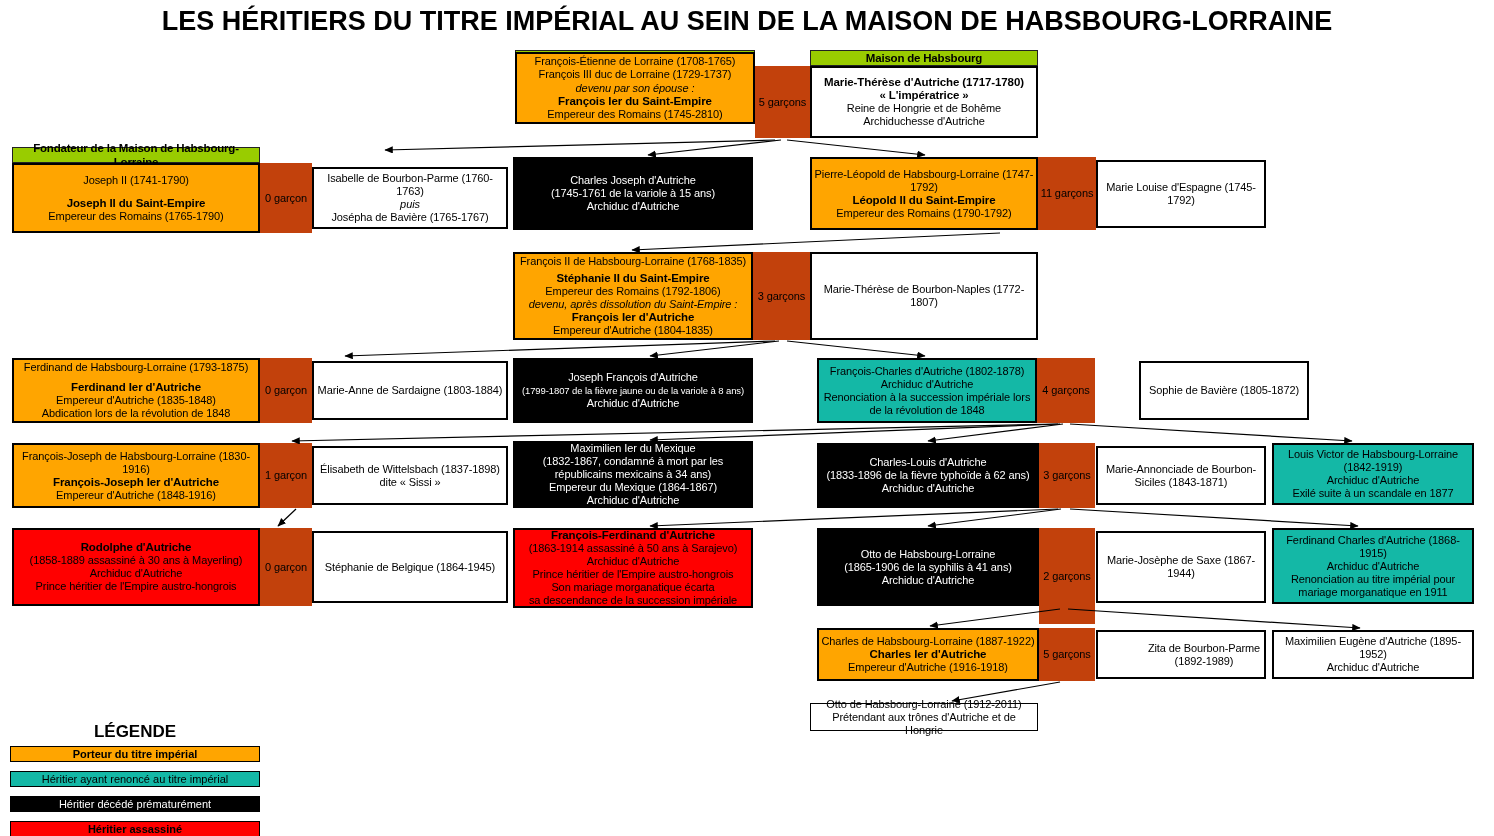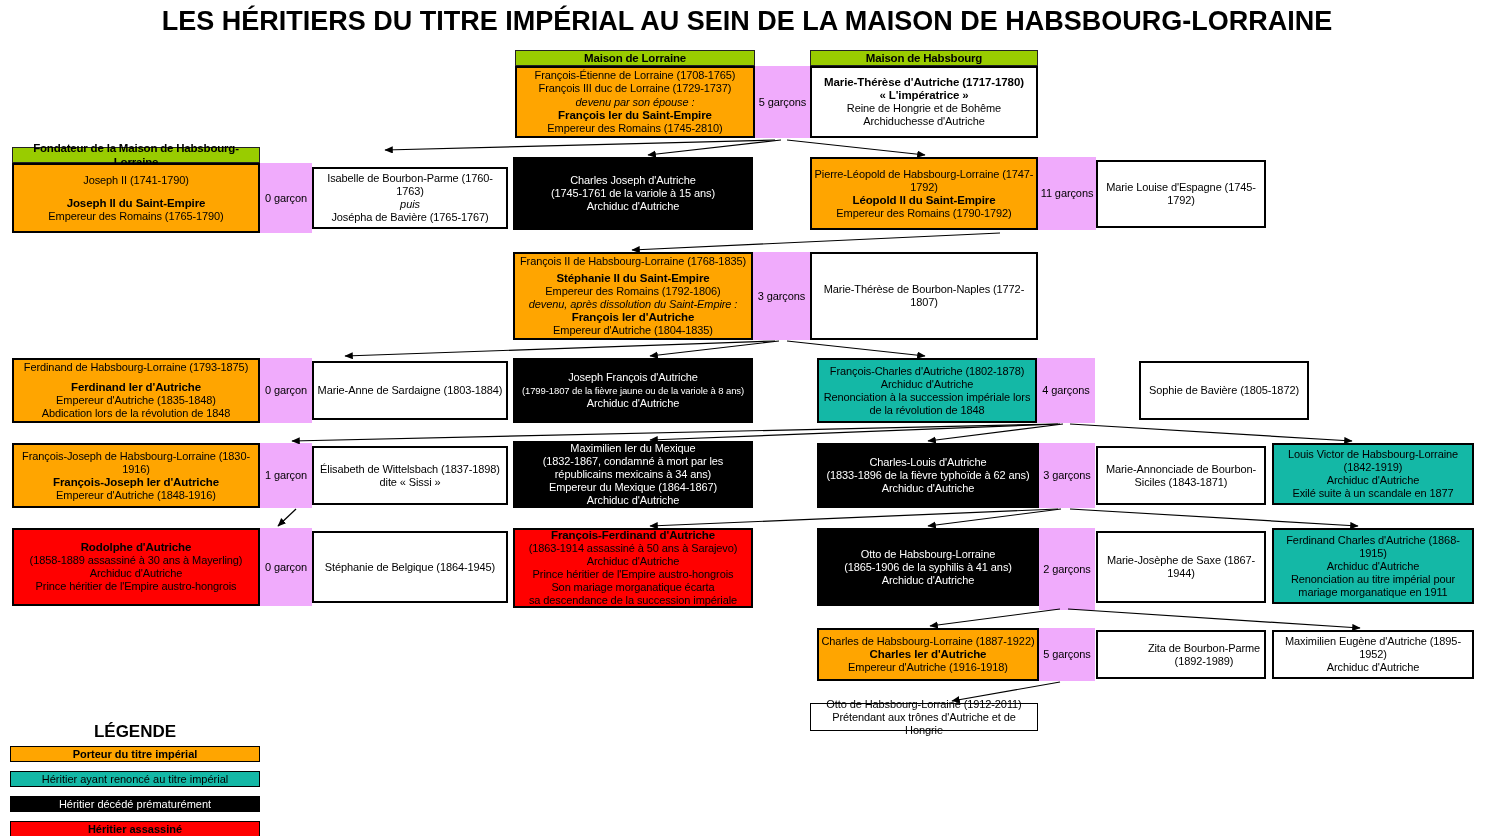--- a/index.html
+++ b/index.html
@@ -15,21 +15,21 @@
   .blank{height:10px;}
   .f-b{font-weight:bold;font-size:11.5px;}
   .f-i{font-style:italic;}
   .sm{font-size:9.5px;}
   .orange{background:#FFA500;}
   .yellow{background:#14b8a6;}
   .dead{background:#000;color:#fff;}
   .red{background:#FF0000;}
   .white{background:#fff;}
   .thin{border-width:1px;}
-  .pink{background:#f0abfc;border:none;z-index:1;}
+  .pink{background:#c2410c;border:none;z-index:1;}
   .header{background:#99CC00;border:1px solid #222;font-weight:bold;font-size:11px;
           line-height:14px;padding:0;letter-spacing:-0.2px;}
   #legend{position:absolute;left:10px;top:722px;width:250px;z-index:2;}
   #legend-title{text-align:center;font-weight:bold;font-size:17px;margin-bottom:4px;}
   .legend-bar{height:14px;line-height:14px;border:1px solid #000;text-align:center;
           font-size:11px;margin-top:9px;box-sizing:content-box;}
   .legend-bar:first-child{margin-top:0;}
 </style>
 </head>
 <body>
@@ -60,21 +60,21 @@
       <line x1="1070" y1="509" x2="1358" y2="526" stroke="#000" stroke-width="1.2" marker-end="url(#arr)"></line>
       <line x1="1060" y1="609" x2="930" y2="626" stroke="#000" stroke-width="1.2" marker-end="url(#arr)"></line>
       <line x1="1068" y1="609" x2="1360" y2="628" stroke="#000" stroke-width="1.2" marker-end="url(#arr)"></line>
       <line x1="1060" y1="682" x2="952" y2="701" stroke="#000" stroke-width="1.2" marker-end="url(#arr)"></line>
     </svg>
 
   <div id="tree">
       <div class="node header" style="left: 515px; top: 50px; width: 240px; height: 16px;">
         <div class="ln f-b">Maison de Lorraine</div>
       </div>
-      <div class="node orange" style="left: 515px; top: 66px; width: 240px; height: 72px;">
+      <div class="node orange" style="left: 515px; top: 52px; width: 240px; height: 72px;">
         <div class="ln">François-Étienne de Lorraine (1708-1765)</div>
         <div class="ln">François III duc de Lorraine (1729-1737)</div>
         <div class="ln blank"></div>
         <div class="ln f-i">devenu par son épouse :</div>
         <div class="ln f-b">François Ier du Saint-Empire</div>
         <div class="ln">Empereur des Romains (1745-2810)</div>
       </div>
       <div class="node pink" style="left: 755px; top: 66px; width: 55px; height: 72px;">
         <div class="ln">5 garçons</div>
       </div>
@@ -216,21 +216,21 @@
         <div class="ln">Archiduc d'Autriche</div>
         <div class="ln">Prince héritier de l'Empire austro-hongrois</div>
         <div class="ln">Son mariage morganatique écarta</div>
         <div class="ln">sa descendance de la succession impériale</div>
       </div>
       <div class="node dead" style="left: 817px; top: 528px; width: 222px; height: 78px;">
         <div class="ln">Otto de Habsbourg-Lorraine</div>
         <div class="ln">(1865-1906 de la syphilis à 41 ans)</div>
         <div class="ln">Archiduc d'Autriche</div>
       </div>
-      <div class="node pink" style="left: 1039px; top: 528px; width: 56px; height: 82px;">
+      <div class="node pink" style="left: 1039px; top: 528px; width: 56px; height: 96px;">
         <div class="ln">2 garçons</div>
       </div>
       <div class="node white" style="left: 1096px; top: 531px; width: 170px; height: 72px;">
         <div class="ln">Marie-Josèphe de Saxe (1867-1944)</div>
       </div>
       <div class="node yellow" style="left: 1272px; top: 528px; width: 202px; height: 76px;">
         <div class="ln">Ferdinand Charles d'Autriche (1868-1915)</div>
         <div class="ln">Archiduc d'Autriche</div>
         <div class="ln">Renonciation au titre impérial pour mariage morganatique en 1911</div>
       </div>

